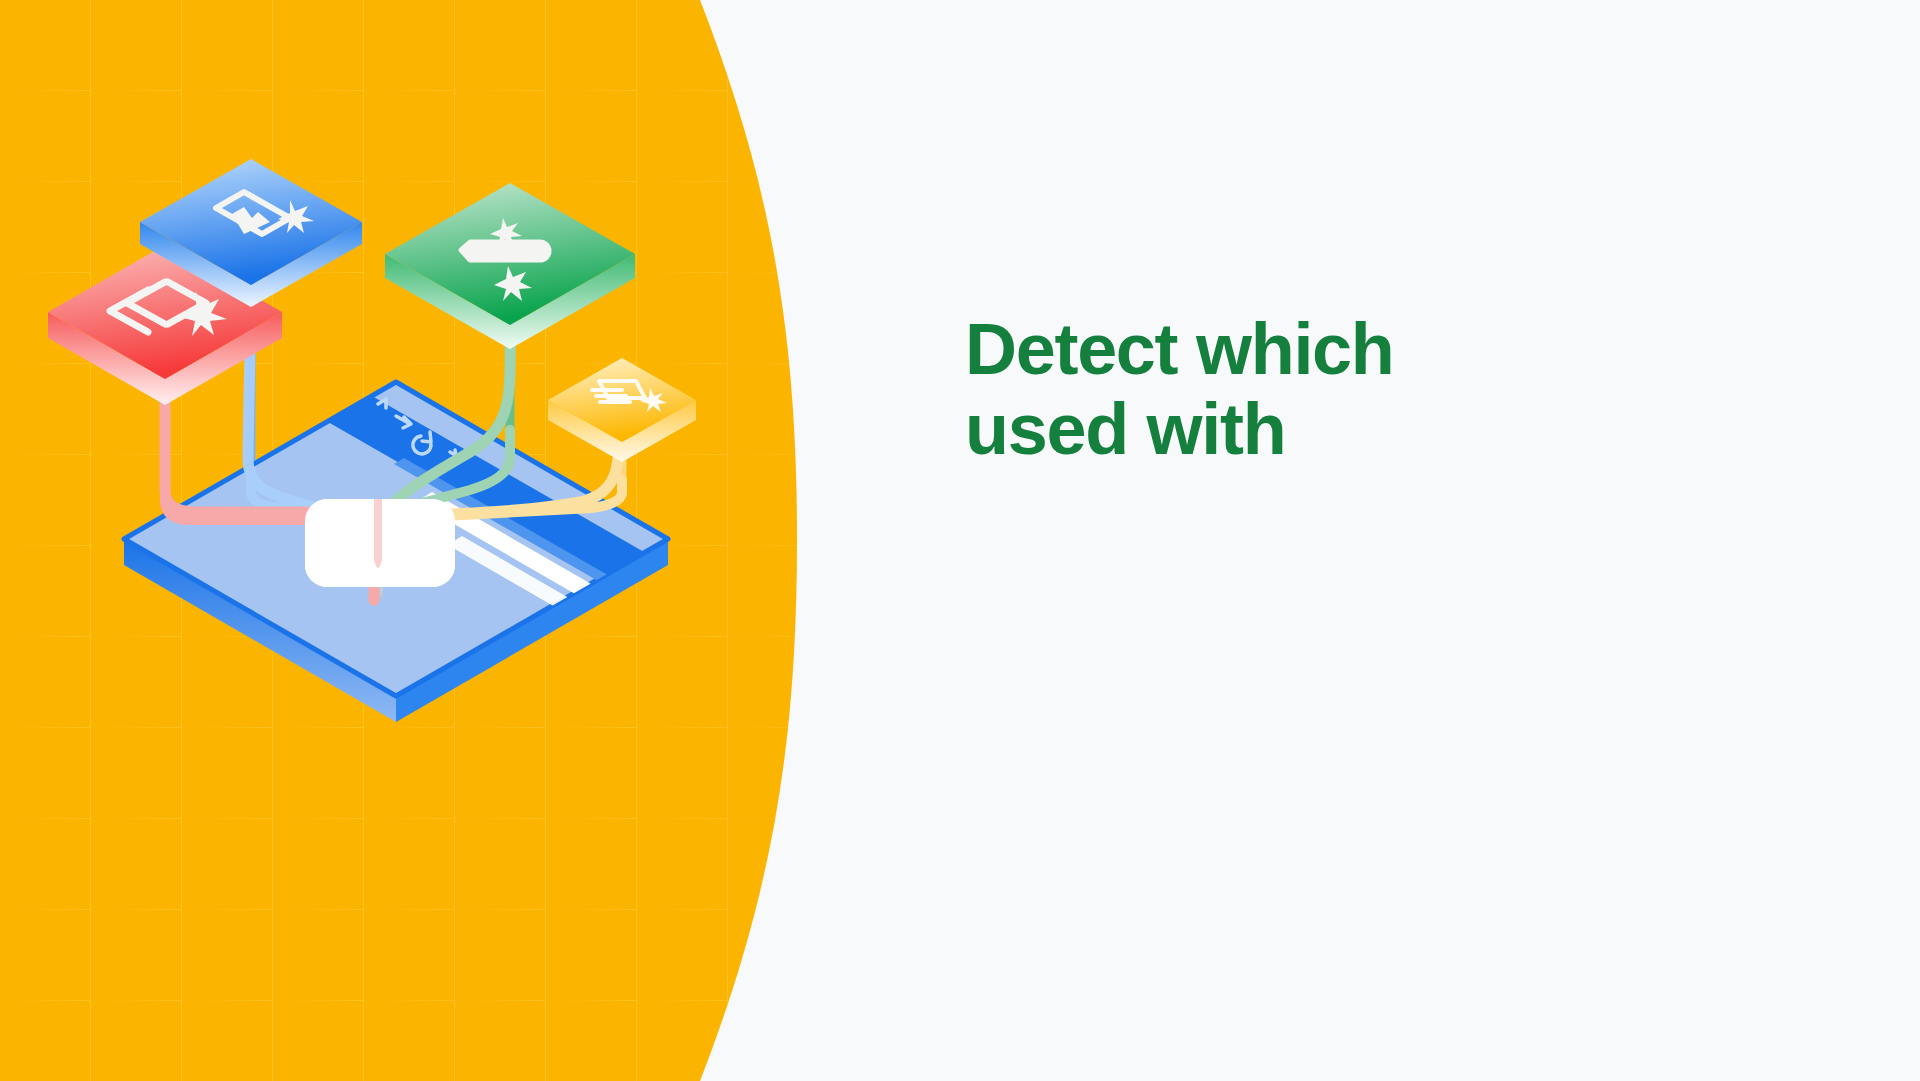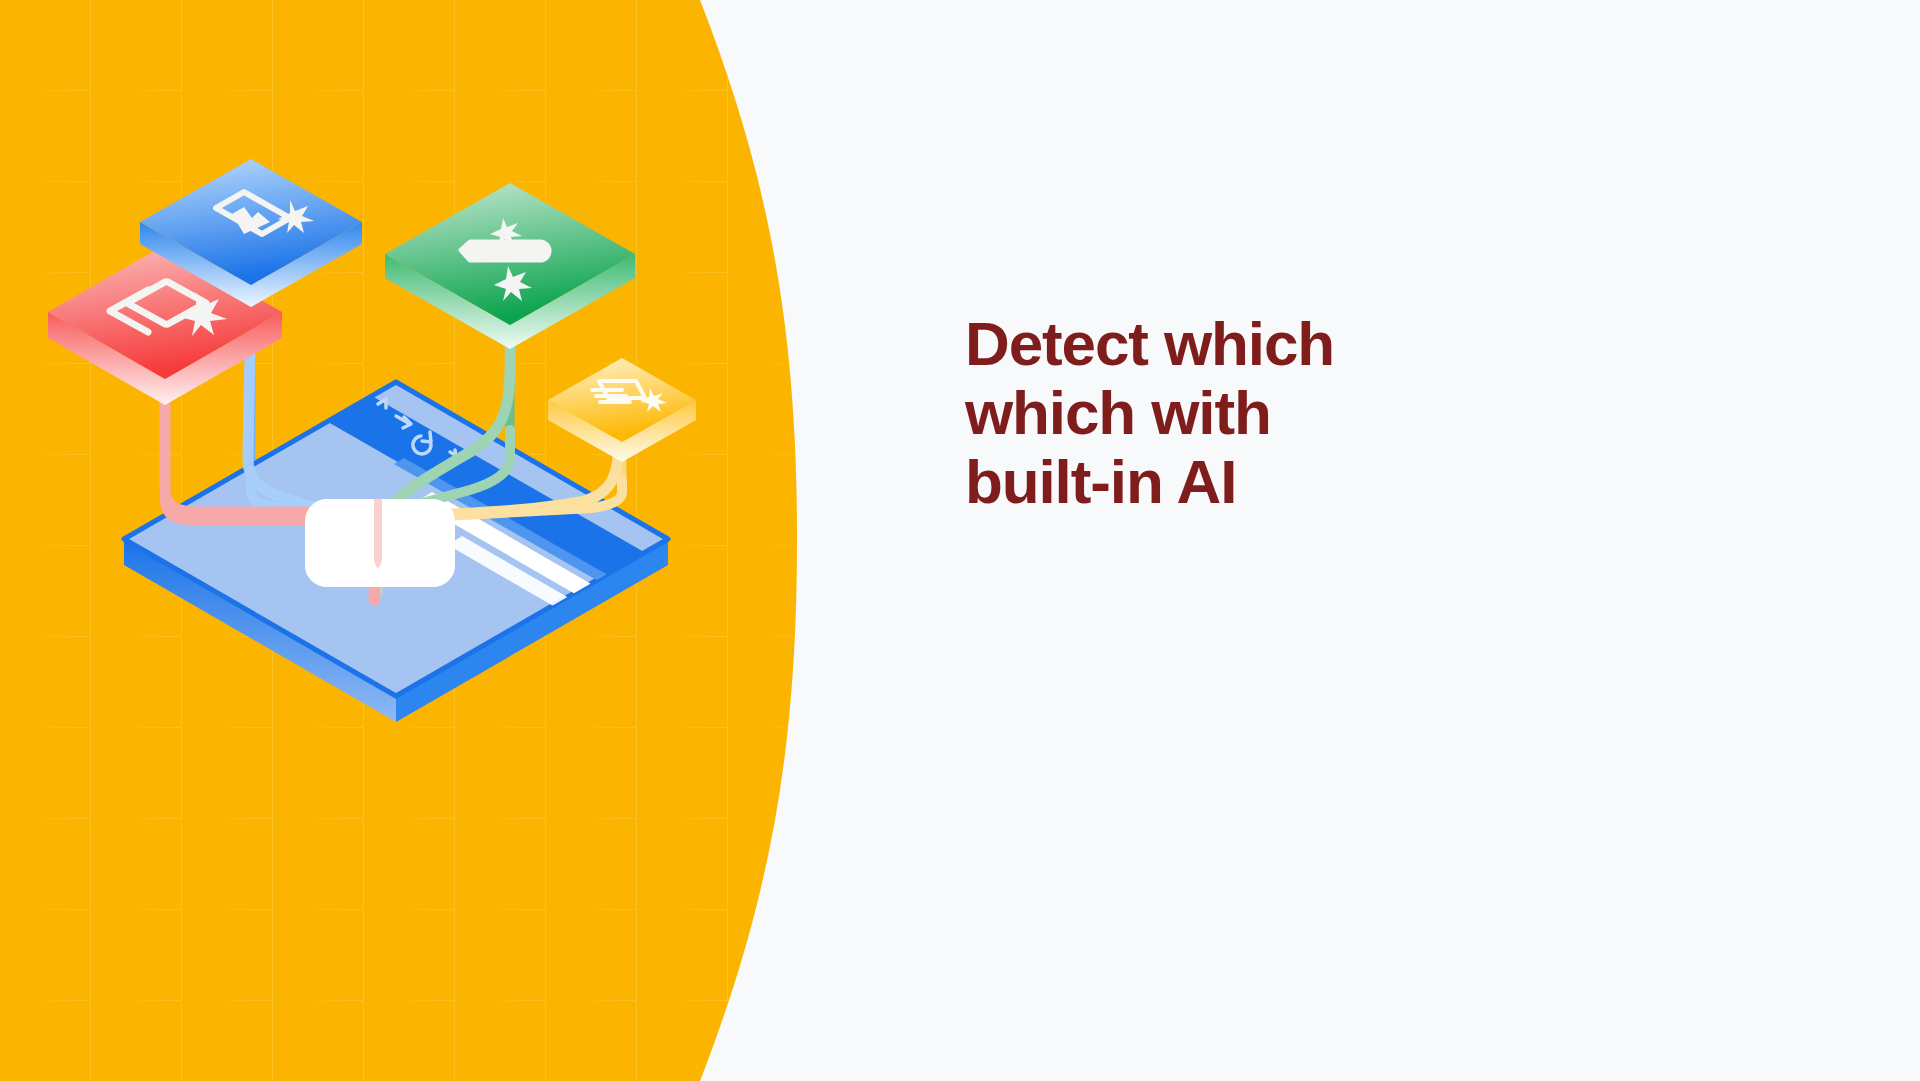--- a/index.html
+++ b/index.html
@@ -36,25 +36,25 @@
     pointer-events: none;
   }
   .illustration svg { display: block; }
 
   
   .headline {
     position: absolute;
     left: 965px;
     top: 310px;
     width: 820px;
-    font-size: 62px;
+    font-size: 72px;
     line-height: 1.11;
     font-weight: 700;
     letter-spacing: -0.018em;
-    color: #7f1d1d;
+    color: #15803d;
   }
   .headline .line { display: block; white-space: nowrap; }
 </style>
 </head>
 <body>
 
 <div id="page">
 
   <div class="orange-panel">
     <svg width="860" height="1081" viewBox="0 0 860 1081" xmlns="http://www.w3.org/2000/svg">
@@ -236,17 +236,16 @@
           <path d="M599,381 L636,381 L645,398 L608,398 Z"></path>
           <path d="M592,390 L622,390 M596,396 L626,396 M600,402 L630,402"></path>
         </g>
         <path d="M650,388 L654,396 L663,393 L658,399 L667,403 L658,404 L661,412 L653,406 L647,412 L649,404 L640,401 L649,397 Z" fill="#fdfbf3"></path>
       </g>
     </svg>
   </div>
 
   <h1 class="headline">
     <span class="line">Detect which</span>
-    <span class="line">which with</span>
-    <span class="line">built-in AI</span>
+    <span class="line">used with</span>
   </h1>
 
 </div>
 
 </body></html>

